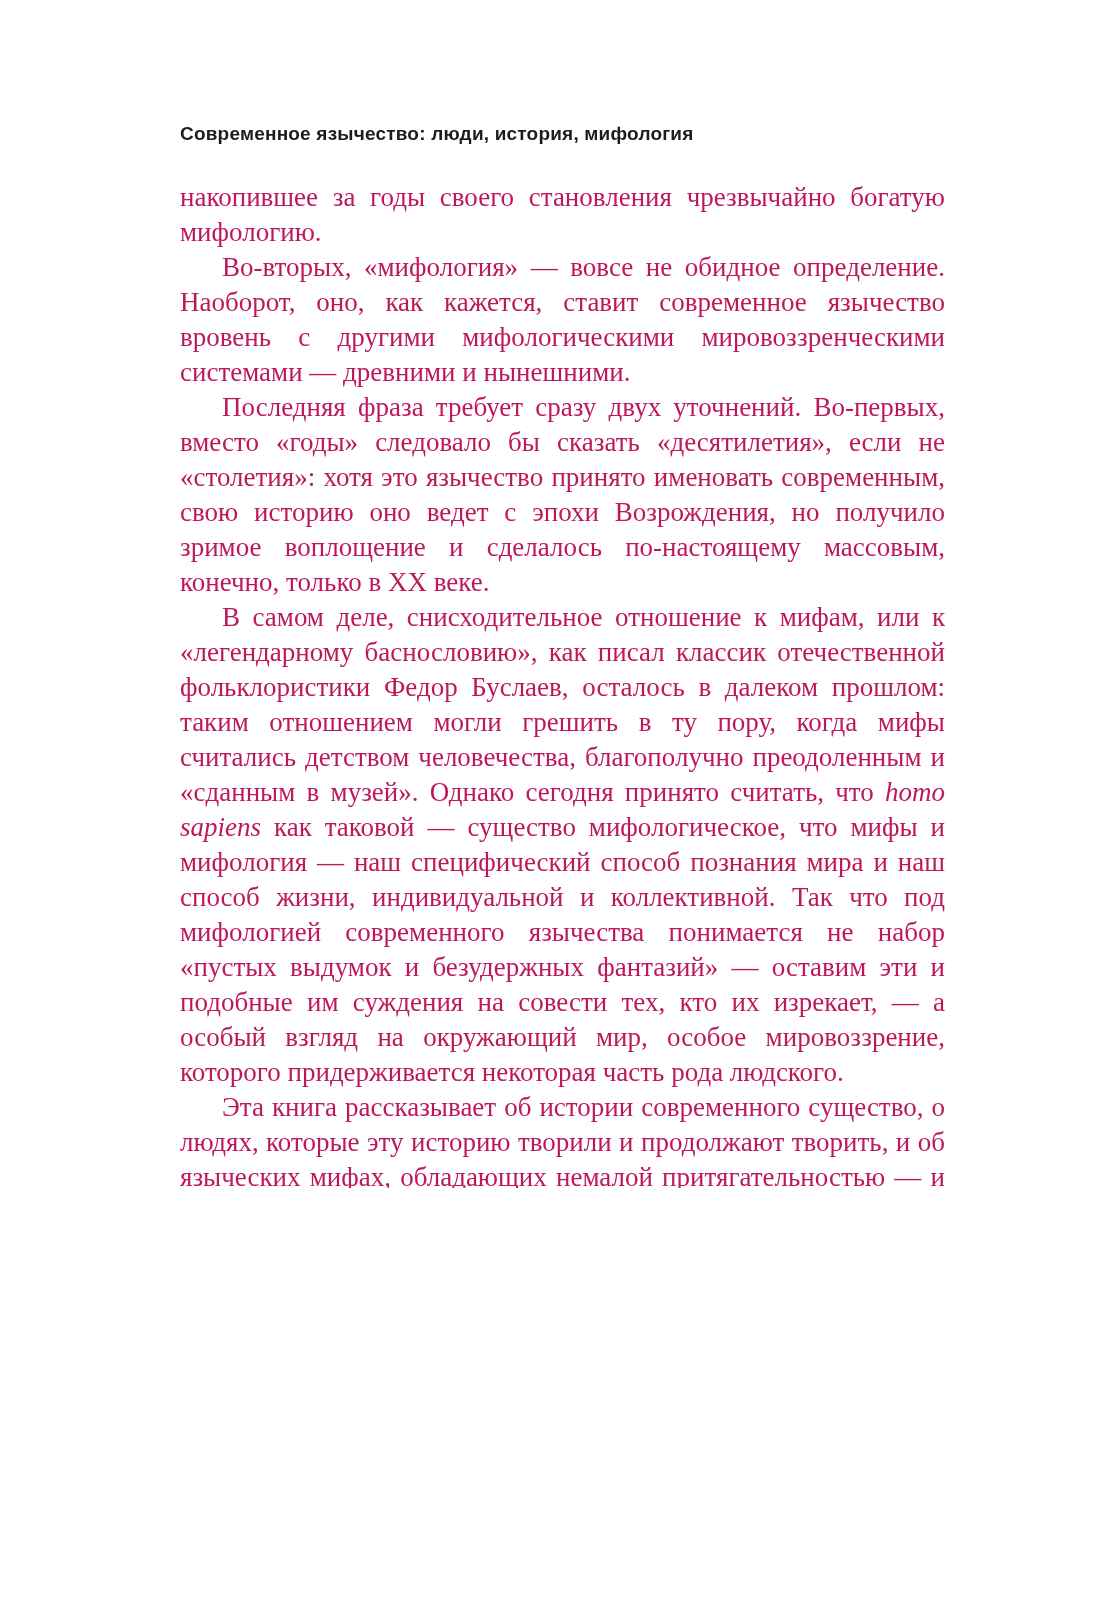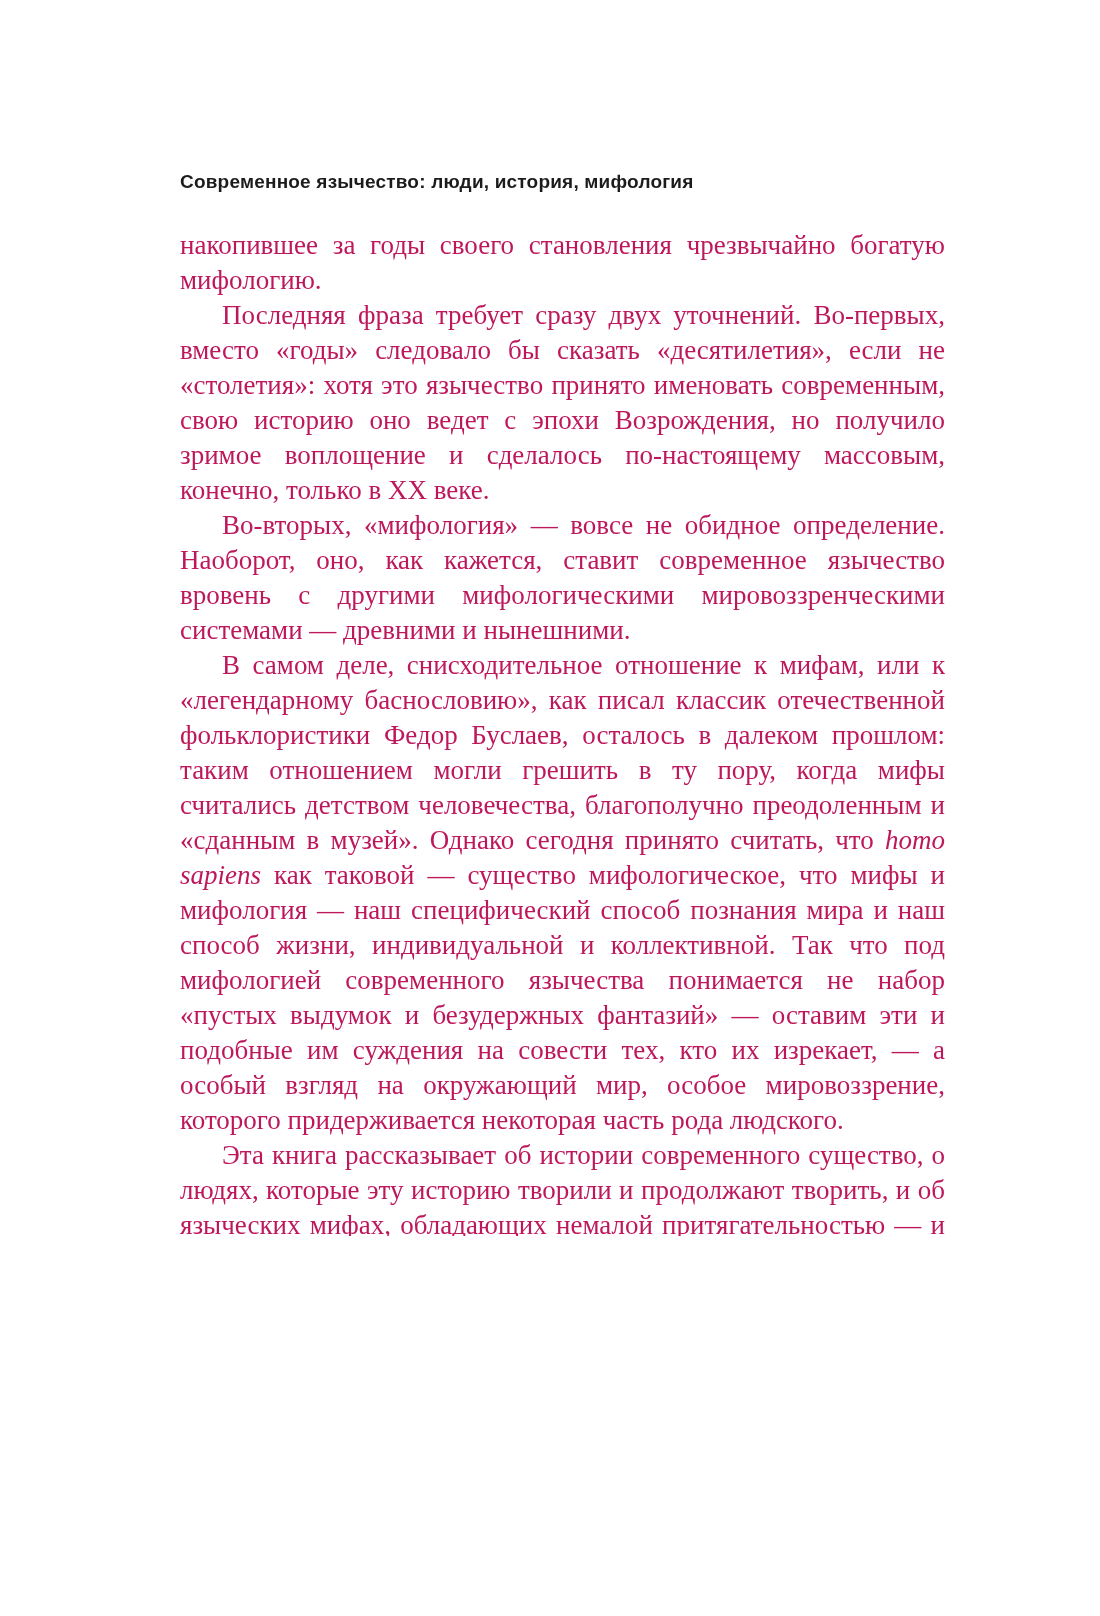--- a/index.html
+++ b/index.html
@@ -8,21 +8,20 @@
     background: #ffffff;
   }
   .page {
     position: relative;
     width: 1100px;
     height: 1188px;
     background: #ffffff;
     box-sizing: border-box;
     padding: 122px 155px 0 180px;
     color: #141414;
-    margin-top: 48px;
   }
   .running-title {
     font-family: "Liberation Sans", "DejaVu Sans", sans-serif;
     font-weight: 700;
     font-size: 19px;
     line-height: 24px;
     letter-spacing: 0.2px;
     color: #1c1c1c;
   }
   .text-block {
@@ -65,22 +64,22 @@
 <body>
 
 <div class="page">
 
   <header>
     <span class="running-title">Современное язычество: люди, история, мифология</span>
   </header>
 
   <main class="text-block" lang="ru">
     <p class="no-indent">накопившее за годы своего становления чрезвычайно богатую мифологию.</p>
+    <p>Во-вторых, «мифология» — вовсе не обидное определение. Наоборот, оно, как кажется, ставит современное язычество вровень с другими мифологическими мировоззренческими системами — древними и нынешними.</p>
     <p>Последняя фраза требует сразу двух уточнений. Во-первых, вместо «годы» следовало бы сказать «десятилетия», если не «столетия»: хотя это язычество принято именовать современным, свою историю оно ведет с эпохи Возрождения, но получило зримое воплощение и сделалось по-настоящему массовым, конечно, только в XX веке.</p>
-    <p>Во-вторых, «мифология» — вовсе не обидное определение. Наоборот, оно, как кажется, ставит современное язычество вровень с другими мифологическими мировоззренческими системами — древними и нынешними.</p>
     <p>
       <span>В самом деле, снисходительное отношение к мифам, или к «легендарному баснословию», как писал классик отечественной фольклористики Федор Буслаев, осталось в далеком прошлом: таким отношением могли грешить в ту пору, когда мифы считались детством человечества, благополучно преодоленным и «сданным в музей». Однако сегодня принято считать, что </span><em class="latin-italic">homo sapiens</em><span> как таковой — существо мифологическое, что мифы и мифология — наш специфический способ познания мира и наш способ жизни, индивидуальной и коллективной. Так что под мифологией современного язычества понимается не набор «пустых выдумок и безудержных фантазий» — оставим эти и подобные им суждения на совести тех, кто их изрекает, — а особый взгляд на окружающий мир, особое мировоззрение, которого придерживается некоторая часть рода людского.</span>
     </p>
     <p>Эта книга рассказывает об истории современного существо, о людях, которые эту историю творили и продолжают творить, и об языческих мифах, обладающих немалой притягательностью — и открывающих мир с неожиданной стороны.</p>
   </main>
 
   <div class="divider-rule"></div>
 
   <div class="page-number">6</div>
 

